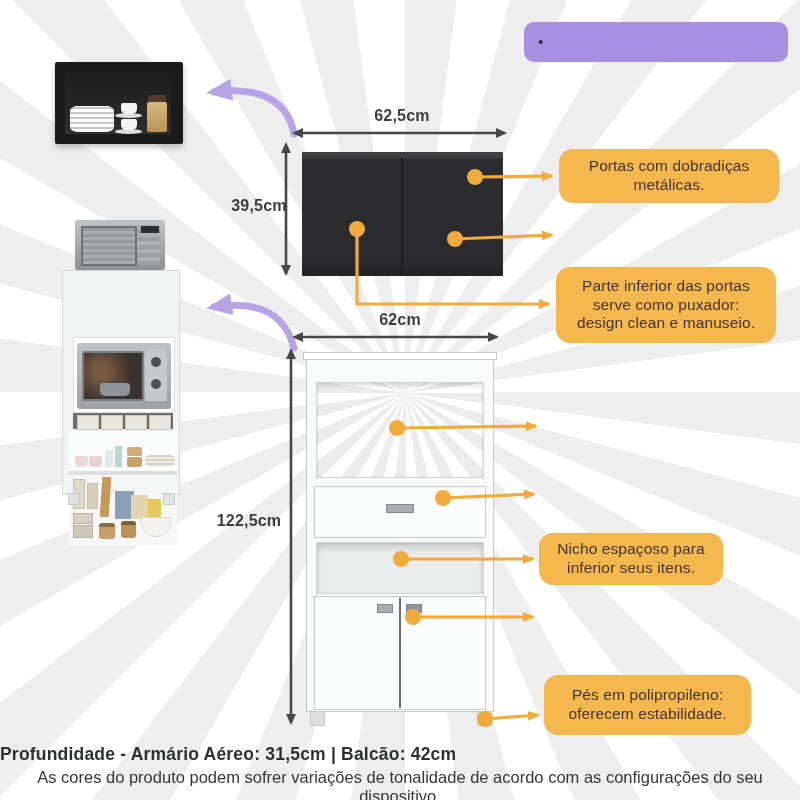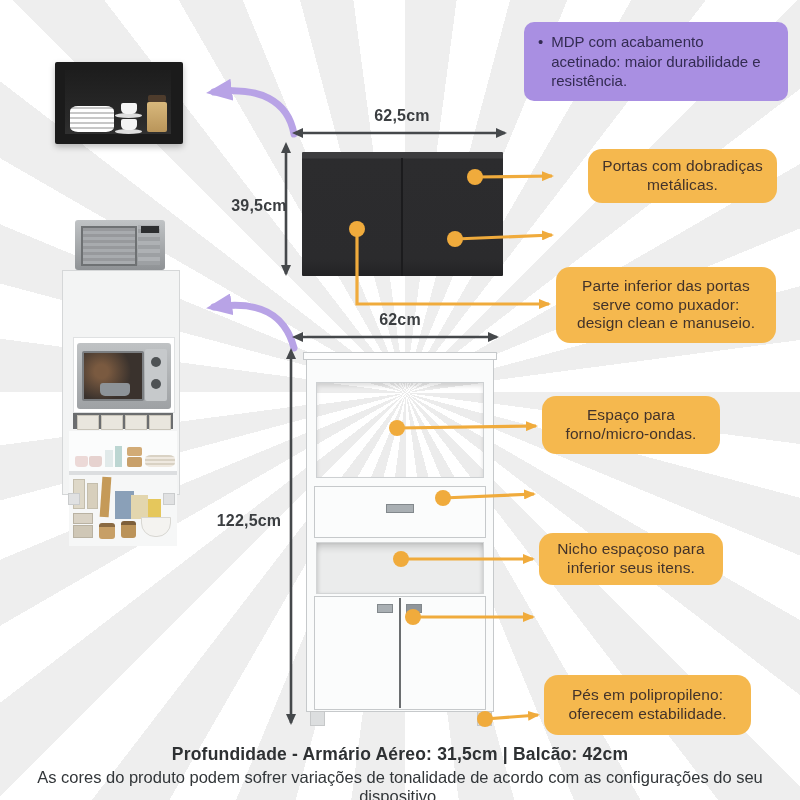--- a/index.html
+++ b/index.html
@@ -122,21 +122,21 @@
     position:absolute;left:10px;top:142px;width:100px;height:16px;
     background:#6b6d6f;
   }
   .container-box{position:absolute;top:2px;width:20px;height:13px;background:#e9e6de;border:1px solid #c9c5ba;}
   .pb-shelf{position:absolute;left:6px;top:160px;width:108px;height:40px;background:#fbfcfc;border-bottom:4px solid #dcdee0;}
   .pb-bottom{position:absolute;left:6px;top:204px;width:108px;height:71px;background:#f6f7f7;}
   .foot{position:absolute;width:10px;height:10px;background:#e0e1e2;border:1px solid #cacccd;top:275px;}
 
   
   .footer-bold{
-    position:absolute;left:0;top:744px;width:800px;text-align:center;
+    position:absolute;left:0;top:744px;width:800px;
     font-weight:bold;font-size:17.5px;color:#2e3133;letter-spacing:.2px;
   }
   .footer-note{
     position:absolute;left:0;top:768px;width:800px;text-align:center;
     font-size:16.5px;color:#323639;
   }
 </style>
 </head>
 <body>
 
@@ -272,25 +272,23 @@
     </g>
   </svg>
 
   <div class="dim-label" style="left:352px;top:107px;width:100px;">62,5cm</div>
   <div class="dim-label" style="left:225px;top:197px;width:68px;">39,5cm</div>
   <div class="dim-label" style="left:364px;top:311px;width:72px;">62cm</div>
   <div class="dim-label" style="left:210px;top:512px;width:78px;">122,5cm</div>
 
   <div class="feature" style="left:524px;top:22px;width:264px;">
     <span class="bullet">•</span>
-    <span>MDP com acabamento acetinado: maior durabilidade e resistência.</span>
-  </div>
-
-  <div class="callout" style="left:588px;top:149px;width:189px;height:54px;">Portas com dobradiças metálicas.</div>
+  </div>
+
+  <div class="callout" style="left:559px;top:149px;width:220px;height:54px;">Portas com dobradiças metálicas.</div>
   <div class="callout" style="left:556px;top:267px;width:220px;height:76px;">Parte inferior das portas serve como puxador: design clean e manuseio.</div>
-  <div class="callout" style="left:542px;top:396px;width:178px;height:58px;">Espaço para forno/micro-ondas.</div>
   <div class="callout" style="left:539px;top:533px;width:184px;height:52px;">Nicho espaçoso para inferior seus itens.</div>
   <div class="callout" style="left:544px;top:675px;width:207px;height:60px;">Pés em polipropileno: oferecem estabilidade.</div>
 
   <div class="footer-bold">Profundidade - Armário Aéreo: 31,5cm | Balcão: 42cm</div>
   <div class="footer-note">As cores do produto podem sofrer variações de tonalidade de acordo com as configurações do seu dispositivo.</div>
 
 </div>
 
 </body></html>

